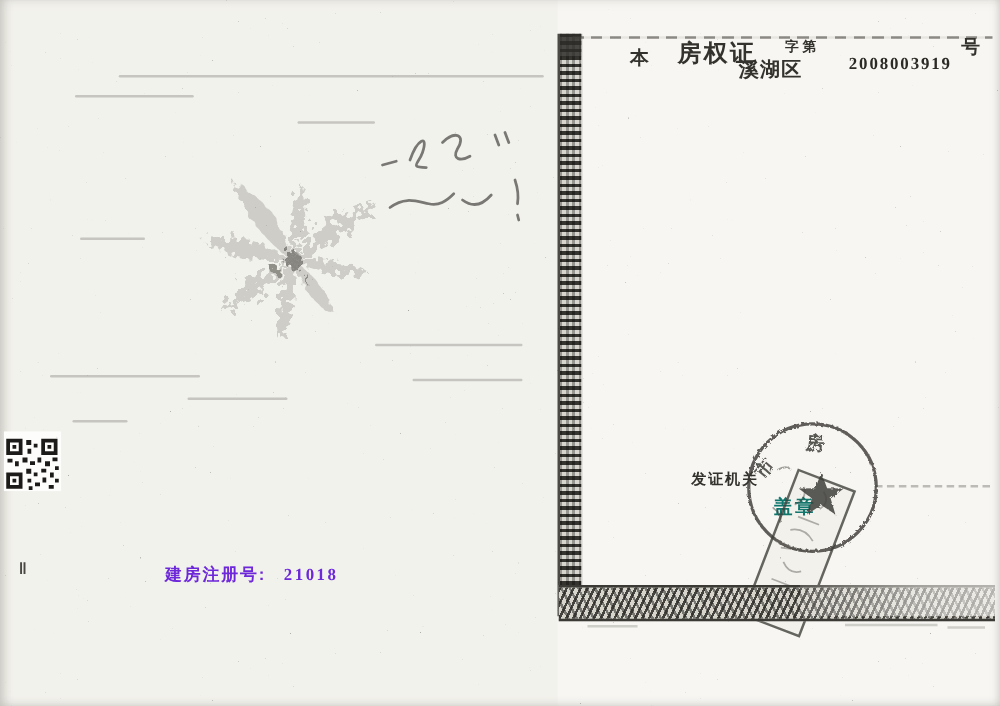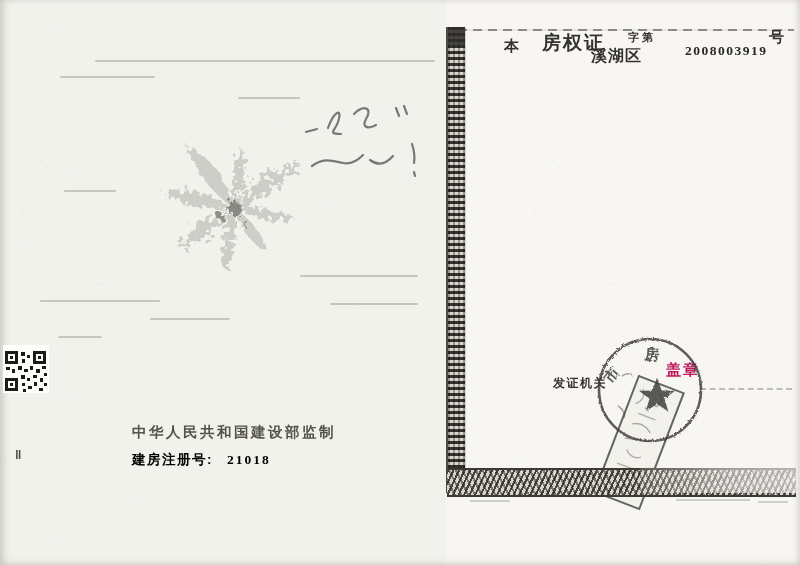--- a/index.html
+++ b/index.html
@@ -12,21 +12,21 @@
                inset 0 -5px 7px -4px rgba(178,176,170,.50),
                inset 0 5px 7px -4px rgba(195,193,187,.35);
   }
   .abs{position:absolute;}
   .cjk{color:#34322c;font-weight:600;filter:blur(.3px);}
 
   
   #left-page-tint{left:0;top:0;width:446px;height:565px;background:rgba(205,203,195,.10);}
   .dash{background:rgba(72,70,62,.26);height:2px;border-radius:1px;filter:blur(.4px);}
   #publisher-line{left:132px;top:423px;font-size:14.5px;letter-spacing:2.5px;color:#55524b;font-weight:700;filter:blur(.5px);}
-  #reg-line{left:132px;top:451px;font-size:13.5px;color:#000000;font-weight:700;filter:blur(.5px);letter-spacing:1.5px;}
+  #reg-line{left:132px;top:451px;font-size:13.5px;color:#6d28d9;font-weight:700;filter:blur(.5px);letter-spacing:1.5px;}
   #reg-line .num{margin-left:14px;font-family:"Liberation Serif","DejaVu Serif",serif;letter-spacing:2px;}
   #edge-mark{left:15px;top:447px;font-size:13px;color:#4a4842;font-weight:700;}
 
   
   #divider-band{
     left:446px;top:27px;width:17px;height:466px;
     background:
       repeating-linear-gradient(90deg, rgba(0,0,0,.30) 0 2px, rgba(255,255,255,0) 2px 5px),
       repeating-linear-gradient(180deg, #35342f 0 3px, #d7d5cd 3px 6px);
     border-left:2px solid #4b4a45;
@@ -39,33 +39,33 @@
     left:458px;top:29px;width:336px;height:2px;opacity:.75;
     background:repeating-linear-gradient(90deg, rgba(66,64,56,.8) 0 9px, rgba(66,64,56,.12) 9px 15px);
     filter:blur(.3px);
   }
 
   
   #hdr-prefix{left:504px;top:37px;font-size:15px;}
   #hdr-certname{left:542px;top:30px;font-size:19px;letter-spacing:2px;text-align:center;}
   #hdr-district{left:591px;top:46px;font-size:16px;letter-spacing:1px;font-family:Liberation Mono, monospace;}
   #hdr-zidi{left:628px;top:30px;font-size:11px;letter-spacing:3px;}
-  #hdr-serial{left:679px;top:43px;font-size:13.5px;font-family:"Liberation Serif","DejaVu Serif",serif;letter-spacing:1.5px;color:#2c2a25;font-weight:700;filter:blur(.25px);margin-left:6px;}
+  #hdr-serial{left:679px;top:43px;font-size:13.5px;font-family:"Liberation Serif","DejaVu Serif",serif;letter-spacing:1.5px;color:#2c2a25;font-weight:700;filter:blur(.25px);}
   #hdr-suffix{left:769px;top:28px;font-size:15px;}
 
   
   #body-par{
     left:486px;top:148px;width:310px;
     font-size:15px;line-height:27px;text-indent:2em;text-align:justify;
     color:#33312c;font-weight:600;letter-spacing:.2px;filter:blur(.3px);
   }
 
   
   #issuer-label{left:553px;top:375px;font-size:12px;letter-spacing:1.5px;}
-  #seal-label{left:619px;top:361px;font-size:15px;letter-spacing:2px;color:#be185d;margin-left:47px;}
+  #seal-label{left:619px;top:396px;font-size:15px;letter-spacing:2px;color:#0f766e;}
   #issuer-dashline{left:700px;top:388px;width:92px;height:0;border-top:2px dashed rgba(80,78,70,.35);filter:blur(.4px);}
 
   
   #rect-stamp{
     left:633px;top:383px;width:46px;height:122px;
     border:2.5px solid rgba(62,61,57,.78);
     transform:rotate(21deg);transform-origin:50% 8%;
     background:rgba(120,118,110,.04);
   }
 
@@ -172,21 +172,20 @@
         <rect x="25" y="41" width="4" height="3"></rect>
         <rect x="31" y="37" width="3" height="4"></rect>
       <rect x="36" y="43" width="4" height="3"></rect>
         <rect x="20" y="44" width="3" height="3"></rect>
         <rect x="41" y="28" width="3" height="3"></rect>
     </g>
   </svg>
 
   <div id="edge-mark" class="abs">‖</div>
 
-  <div id="publisher-line" class="abs">中华人民共和国建设部监制</div>
   <div id="reg-line" class="abs">
     <span>建房注册号:</span><span class="num">21018</span>
   </div>
 
   <div id="divider-band" class="abs"></div>
 
   <div id="top-border" class="abs"></div>
 
   <div id="hdr-prefix" class="abs cjk">本</div>
   <div id="hdr-certname" class="abs cjk">房权证</div>

